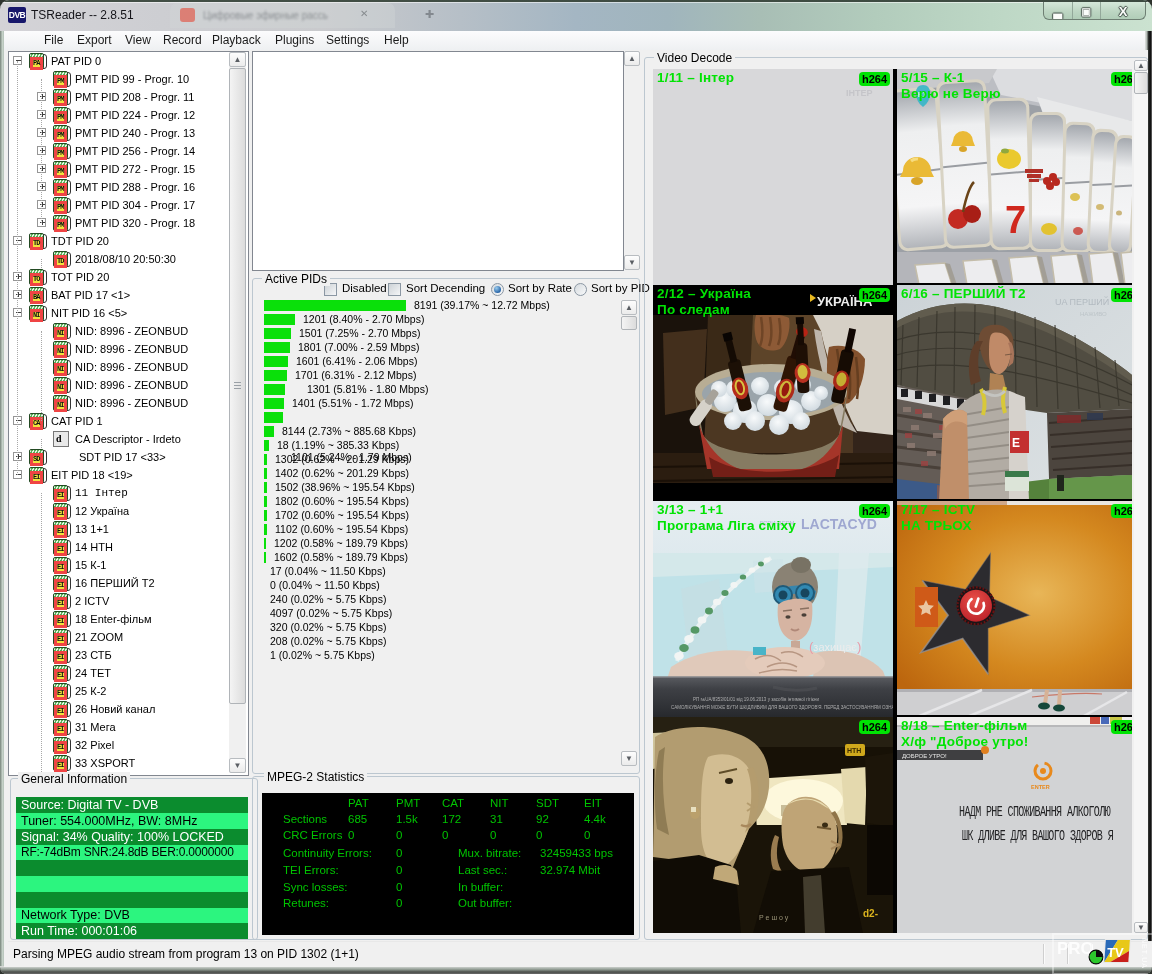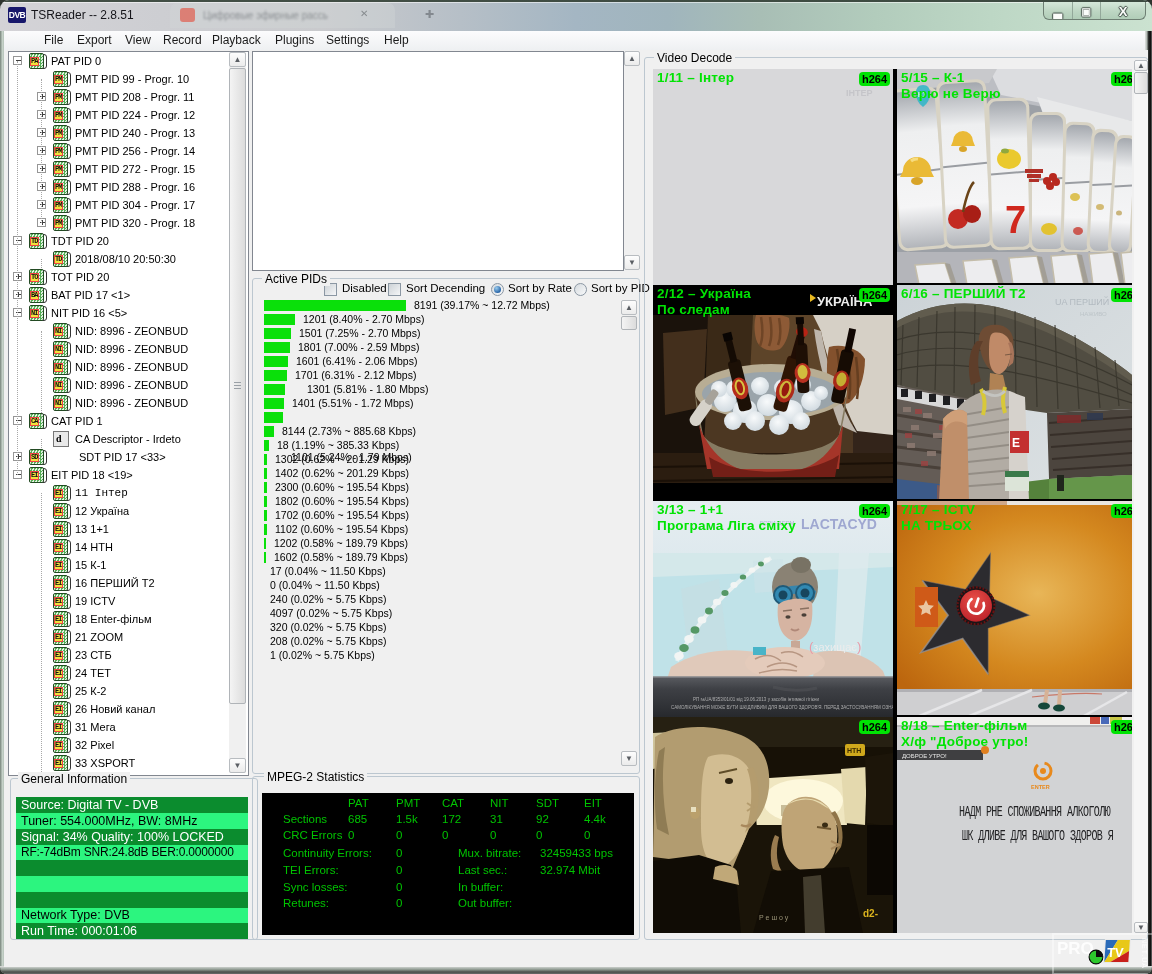--- a/index.html
+++ b/index.html
@@ -34,21 +34,21 @@
 #client{position:absolute;left:4px;top:50px;width:1144px;height:917px;background:#f0f0f0;}
 
 #tree{position:absolute;left:4px;top:1px;width:239px;height:723px;background:#fff;border:1px solid #828790;overflow:hidden;font-size:11px;color:#000;}
 .trow{position:absolute;left:0;height:18px;line-height:18px;white-space:nowrap;}
 .trow .t{position:absolute;top:0;}
 .ex{position:absolute;top:4px;width:9px;height:9px;background:#fff;border:1px solid #969696;font:bold 9px/8px "Liberation Mono",monospace;text-align:center;color:#3a3a3a;box-sizing:border-box;}
 .ic{position:absolute;top:1px;width:18px;height:15px;}
 .ic .p2{position:absolute;left:13px;top:1px;width:3px;height:13px;background:#fff;border:1px solid #333;border-radius:0 3px 3px 0;}
 .ic .p1{position:absolute;left:0;top:0;width:13px;height:14px;border:1px solid #234a23;border-radius:2px;
   background:conic-gradient(#55ad55 25%,#e2f2e2 0 50%,#55ad55 0 75%,#e2f2e2 0) 0 0/3px 3px;}
-.ic .lb{position:absolute;left:1px;top:4px;background:#f2e23c;border:1px solid #ef4444;color:#111;
+.ic .lb{position:absolute;left:1px;top:4px;background:#f2e23c;border:3px solid #ef4444;color:#111;
   font:bold 7px/7px "Liberation Mono",monospace;letter-spacing:-1px;padding:0 1px 0 0;}
 .dot{position:absolute;border-left:1px dotted #a8a8a8;width:0;}
 
 .sb{position:absolute;background:#f0f0f0;}
 .sb .ar{position:absolute;left:0;width:100%;height:15px;background:linear-gradient(180deg,#fdfdfd,#ebebeb);border:1px solid #b8bcc0;border-radius:2px;box-sizing:border-box;color:#5a5e63;text-align:center;font-size:8px;line-height:13px;}
 .sb .th{position:absolute;left:0;width:100%;background:linear-gradient(90deg,#f4f4f4,#dcdcdc);border:1px solid #b0b4b8;border-radius:2px;box-sizing:border-box;}
 .grip{position:absolute;left:3px;width:7px;height:1px;background:#9aa0a6;}
 
 #whitebox{position:absolute;left:248px;top:1px;width:370px;height:218px;background:#fff;border:1px solid #828790;}
 .gbox{position:absolute;border:1px solid #bcc7d0;border-radius:3px;}
@@ -412,21 +412,21 @@
             <span class="lb">EI</span>
           </span>
           <span class="t" style="left:66px;">16 ПЕРШИЙ Т2</span>
         </div>
 <div class="trow" style="top:540px;width:239px;">
           <span class="ic" style="left:44px;">
             <span class="p2"></span>
             <span class="p1"></span>
             <span class="lb">EI</span>
           </span>
-          <span class="t" style="left:66px;">19 ICTV</span>
+          <span class="t" style="left:66px;">2 ICTV</span>
         </div>
 <div class="trow" style="top:558px;width:239px;">
           <span class="ic" style="left:44px;">
             <span class="p2"></span>
             <span class="p1"></span>
             <span class="lb">EI</span>
           </span>
           <span class="t" style="left:66px;">18 Enter-фільм</span>
         </div>
 <div class="trow" style="top:576px;width:239px;">
@@ -549,21 +549,21 @@
 <div class="btext" style="left:287px;top:361px;margin-top:40px;">1101 (5.24% - 1.79 Mbps)</div>
 <div class="bar" style="left:260px;top:376px;width:10px;"></div>
 <div class="btext" style="left:278px;top:375px;">8144 (2.73% ~ 885.68 Kbps)</div>
 <div class="bar" style="left:260px;top:390px;width:5px;"></div>
 <div class="btext" style="left:273px;top:389px;">18 (1.19% ~ 385.33 Kbps)</div>
 <div class="bar" style="left:260px;top:404px;width:3px;"></div>
 <div class="btext" style="left:271px;top:403px;">1302 (0.62% ~ 201.29 Kbps)</div>
 <div class="bar" style="left:260px;top:418px;width:3px;"></div>
 <div class="btext" style="left:271px;top:417px;">1402 (0.62% ~ 201.29 Kbps)</div>
 <div class="bar" style="left:260px;top:432px;width:3px;"></div>
-<div class="btext" style="left:271px;top:431px;">2300 (0.60% ~ 195.54 Kbps)</div>
+<div class="btext" style="left:271px;top:431px;">1502 (38.96% ~ 195.54 Kbps)</div>
 <div class="bar" style="left:260px;top:446px;width:3px;"></div>
 <div class="btext" style="left:271px;top:445px;">1802 (0.60% ~ 195.54 Kbps)</div>
 <div class="bar" style="left:260px;top:460px;width:3px;"></div>
 <div class="btext" style="left:271px;top:459px;">1702 (0.60% ~ 195.54 Kbps)</div>
 <div class="bar" style="left:260px;top:474px;width:3px;"></div>
 <div class="btext" style="left:271px;top:473px;">1102 (0.60% ~ 195.54 Kbps)</div>
 <div class="bar" style="left:260px;top:488px;width:2px;"></div>
 <div class="btext" style="left:270px;top:487px;">1202 (0.58% ~ 189.79 Kbps)</div>
 <div class="bar" style="left:260px;top:502px;width:2px;"></div>
 <div class="btext" style="left:270px;top:501px;">1602 (0.58% ~ 189.79 Kbps)</div>
@@ -1143,14 +1143,20 @@
 <div class="ms" style="left:134px;top:71px;">0</div>
 <div class="ms" style="left:196px;top:71px;">Last sec.:</div>
 <div class="ms" style="left:278px;top:71px;">32.974 Mbit</div>
 <div class="ms" style="left:21px;top:88px;">Sync losses:</div>
 <div class="ms" style="left:134px;top:88px;">0</div>
 <div class="ms" style="left:196px;top:88px;">In buffer:</div>
 <div class="ms" style="left:21px;top:104px;">Retunes:</div>
 <div class="ms" style="left:134px;top:104px;">0</div>
 <div class="ms" style="left:196px;top:104px;">Out buffer:</div>
 </div>
+<div id="status">
+        <div id="stext">Parsing MPEG audio stream from program 13 on PID 1302 (1+1)</div>
+<div class="sdiv" style="left:1035px;"></div>
+        <div class="sdiv" style="left:1059px;"></div>
+        <div class="sdiv" style="left:1083px;"></div>
+</div>
   </div>
 </div>
 
 </body></html>

